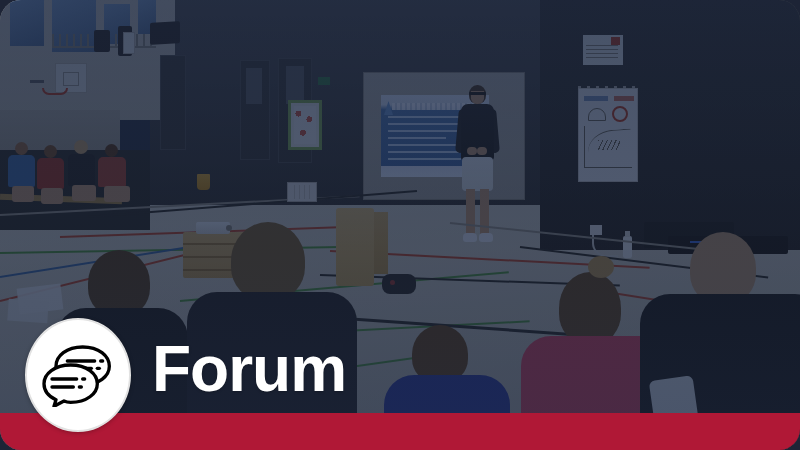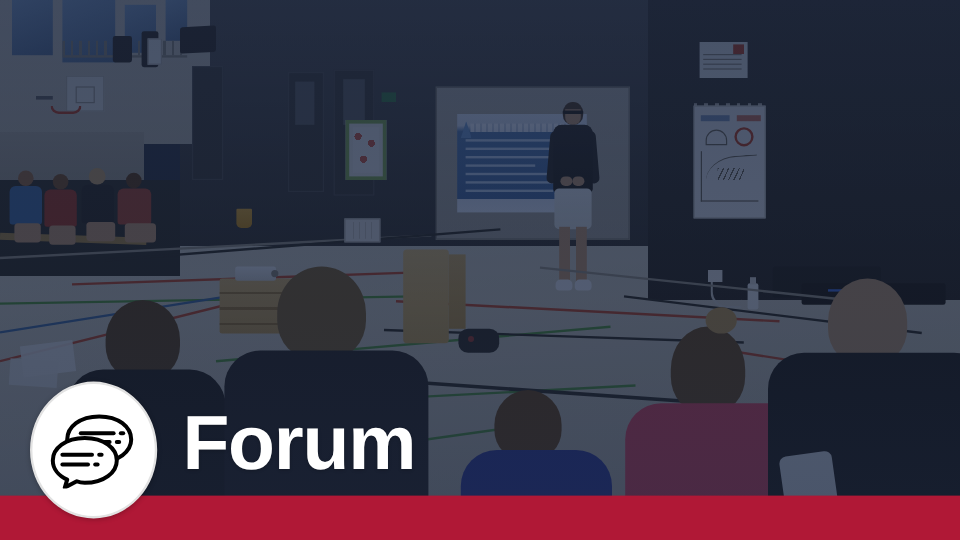--- a/index.html
+++ b/index.html
@@ -8,20 +8,21 @@
     width:800px; height:450px; overflow:hidden;
     background:#1d2436;
     font-family:"Liberation Sans", sans-serif;
   }
 
   #banner {
     position:relative;
     width:800px; height:450px;
     overflow:hidden;
     background:#26334d;
+    border-radius:21px;
   }
 
   
   .photo { position:absolute; inset:0; overflow:hidden; }
 
   
   .floor {
     position:absolute; left:0; top:185px; width:800px; height:265px;
     background:linear-gradient(175deg,#d6d2c6 0%,#cdc8ba 40%,#bdb8ab 100%);
   }

